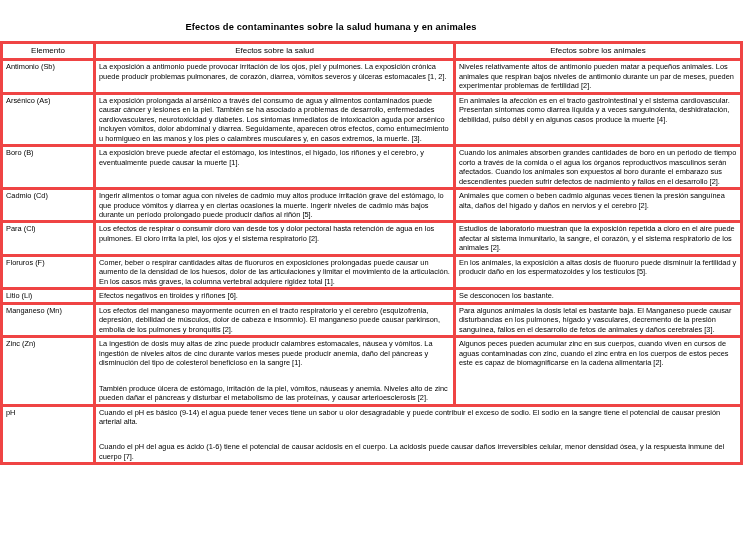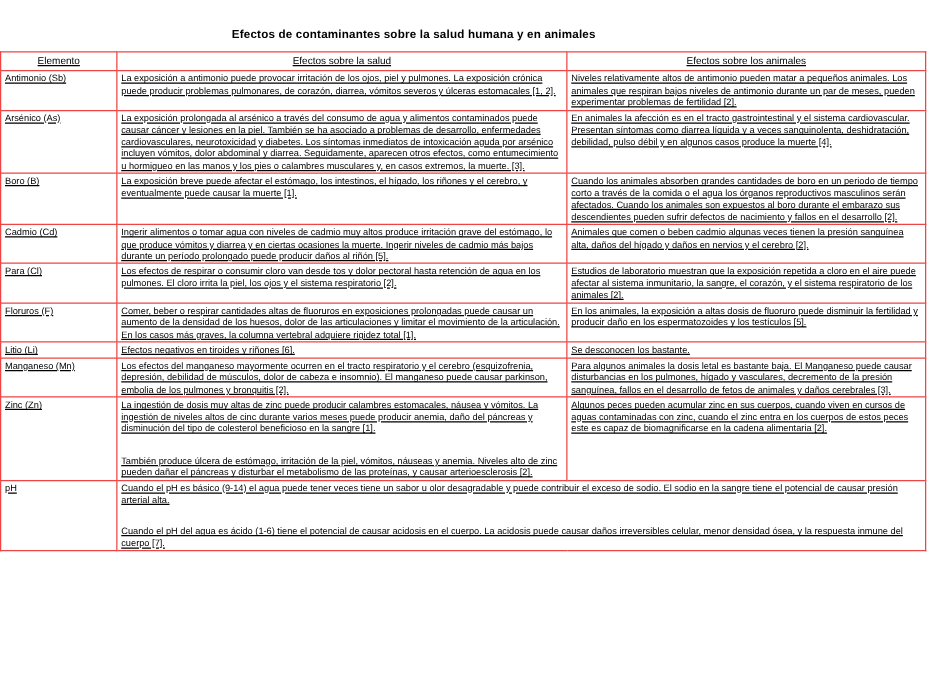--- a/index.html
+++ b/index.html
@@ -31,29 +31,28 @@
     line-height: 1.1;
   }
   table.data-table {
     border-collapse: collapse;
     width: 740px;
     margin: 0 auto;
     table-layout: fixed;
   }
   table.data-table th,
   table.data-table td {
-    border: 1px solid #ef4444;
+    border: 3px solid #ef4444;
     vertical-align: top;
     padding: 1px 3px 1px 3px;
     font-size: 7.4px;
     line-height: 1.28;
     text-align: left;
     word-wrap: break-word;
     overflow: hidden;
-    text-decoration: underline;
   }
   table.data-table th {
     text-align: center;
     font-weight: normal;
     font-size: 8px;
     padding-top: 2px;
     padding-bottom: 2px;
     vertical-align: middle;
   }
   col.c-element { width: 93px; }

